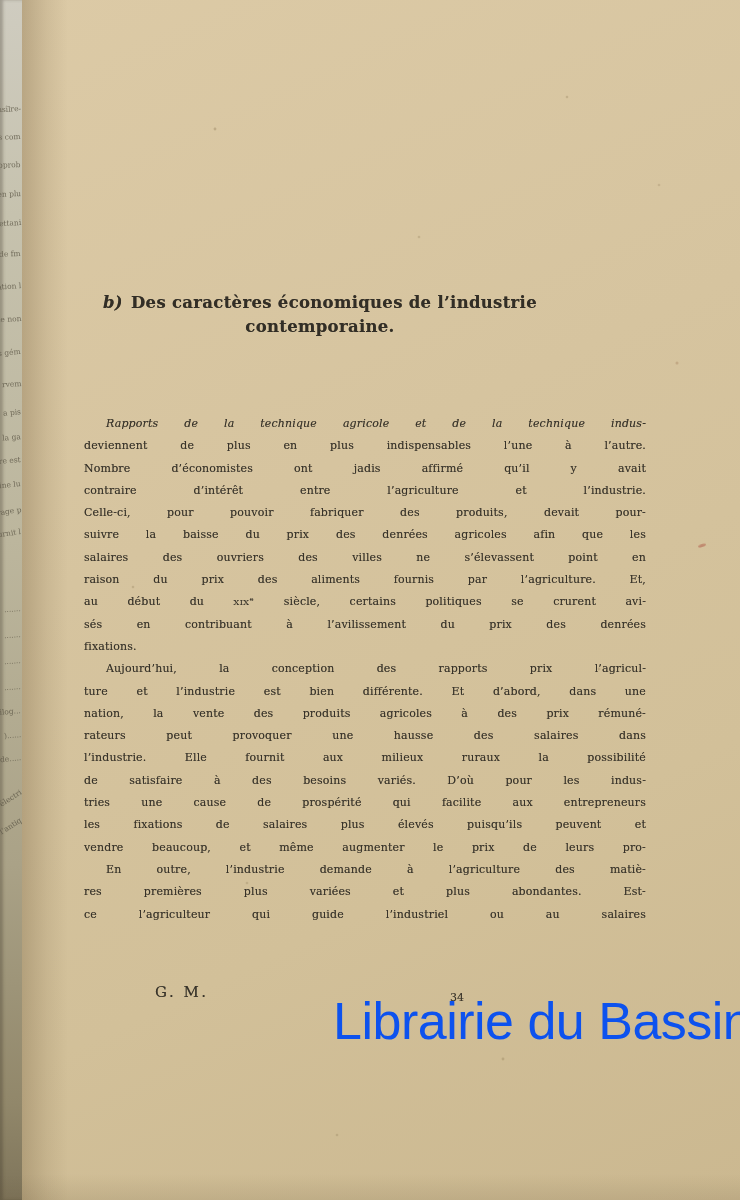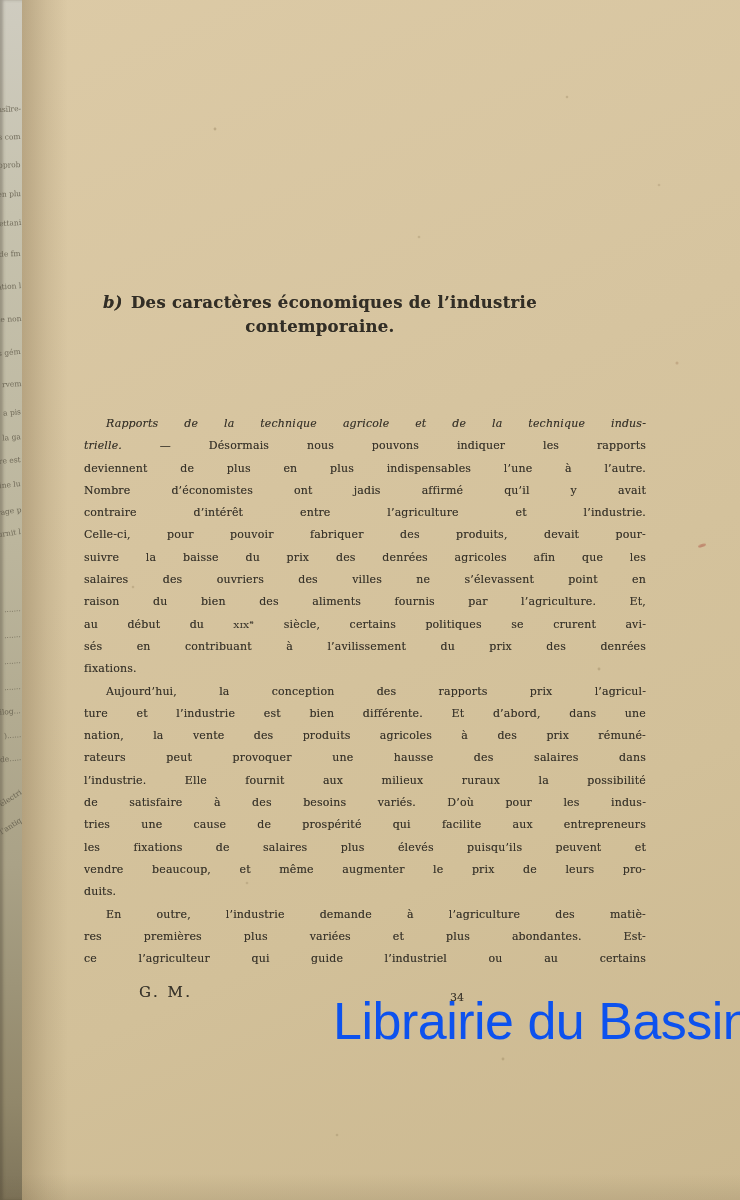--- a/index.html
+++ b/index.html
@@ -89,21 +89,21 @@
     text-align: justify;
     text-align-last: justify;
     height: 22.3px;
     white-space: nowrap;
   }
   .bl.noj { text-align-last: left; }
   .bl.indent { text-indent: 22px; }
   .bl .i { font-style: italic; }
   .bl .sc { font-variant: small-caps; letter-spacing: 0.5px; }
   .signature {
-    position: absolute; left: 139px; top: 983px;
+    position: absolute; left: 155px; top: 983px;
     font-size: 15px; letter-spacing: 2.5px;
     color: #37332a;
     text-shadow: 0 0 0.5px rgba(58,50,38,0.5);
   }
   .pagenum {
     position: absolute; left: 450px; top: 991px;
     font-size: 11px;
     color: #3b362c;
     text-shadow: 0 0 0.5px rgba(58,50,38,0.5);
   }
@@ -154,44 +154,42 @@
   <div class="speckles"></div>
   <div class="smudge"></div>
 
   <div class="heading">
     <div><span class="prefix">b)</span><span>Des caractères économiques de l’industrie</span></div>
     <div>contemporaine.</div>
   </div>
 
   <div class="bodytext" id="bodytext" style="color: rgb(55, 51, 42);">
       <div class="bl indent"><span class="i">Rapports de la technique agricole et de la technique indus-</span></div>
-      <div class="bl"><span class="i">trielle.</span><span> — Désormais nous pouvons indiquer les rapports</span></div>
       <div class="bl"><span>deviennent de plus en plus indispensables l’une à l’autre.</span></div>
       <div class="bl"><span>Nombre d’économistes ont jadis affirmé qu’il y avait</span></div>
       <div class="bl"><span>contraire d’intérêt entre l’agriculture et l’industrie.</span></div>
       <div class="bl"><span>Celle-ci, pour pouvoir fabriquer des produits, devait pour-</span></div>
       <div class="bl"><span>suivre la baisse du prix des denrées agricoles afin que les</span></div>
       <div class="bl"><span>salaires des ouvriers des villes ne s’élevassent point en</span></div>
-      <div class="bl"><span>raison du bien des aliments fournis par l’agriculture. Et,</span></div>
+      <div class="bl"><span>raison du prix des aliments fournis par l’agriculture. Et,</span></div>
       <div class="bl"><span>au début du </span><span class="sc">xixᵉ</span><span> siècle, certains politiques se crurent avi-</span></div>
       <div class="bl"><span>sés en contribuant à l’avilissement du prix des denrées</span></div>
       <div class="bl noj"><span>fixations.</span></div>
       <div class="bl indent"><span>Aujourd’hui, la conception des rapports prix l’agricul-</span></div>
       <div class="bl"><span>ture et l’industrie est bien différente. Et d’abord, dans une</span></div>
       <div class="bl"><span>nation, la vente des produits agricoles à des prix rémuné-</span></div>
       <div class="bl"><span>rateurs peut provoquer une hausse des salaires dans</span></div>
       <div class="bl"><span>l’industrie. Elle fournit aux milieux ruraux la possibilité</span></div>
       <div class="bl"><span>de satisfaire à des besoins variés. D’où pour les indus-</span></div>
       <div class="bl"><span>tries une cause de prospérité qui facilite aux entrepreneurs</span></div>
       <div class="bl"><span>les fixations de salaires plus élevés puisqu’ils peuvent et</span></div>
       <div class="bl"><span>vendre beaucoup, et même augmenter le prix de leurs pro-</span></div>
-      <div class="bl noj"><span>duits.</span></div>
       <div class="bl indent"><span>En outre, l’industrie demande à l’agriculture des matiè-</span></div>
       <div class="bl"><span>res premières plus variées et plus abondantes. Est-</span></div>
-      <div class="bl"><span>ce l’agriculteur qui guide l’industriel ou au certains</span></div>
+      <div class="bl"><span>ce l’agriculteur qui guide l’industriel ou au salaires</span></div>
     </div>
 
   <div class="signature">G. M.</div>
 
   <div class="pagenum">34</div>
 
   <div class="watermark" style="color: rgb(13, 82, 238);">Librairie du Bassin</div>
 
 </div>
 

